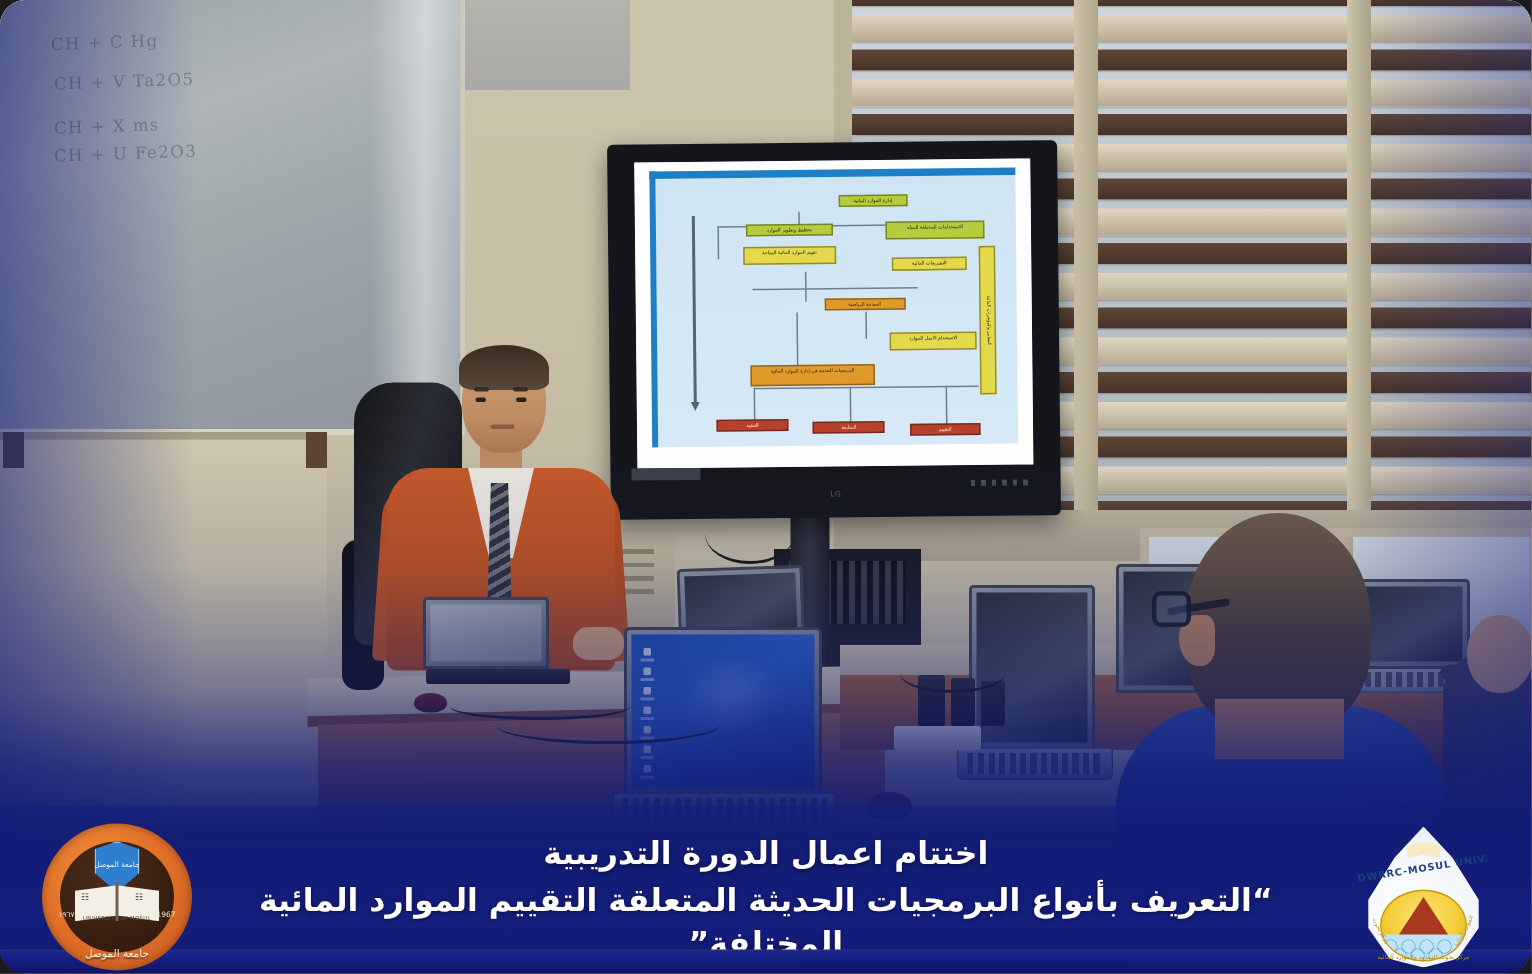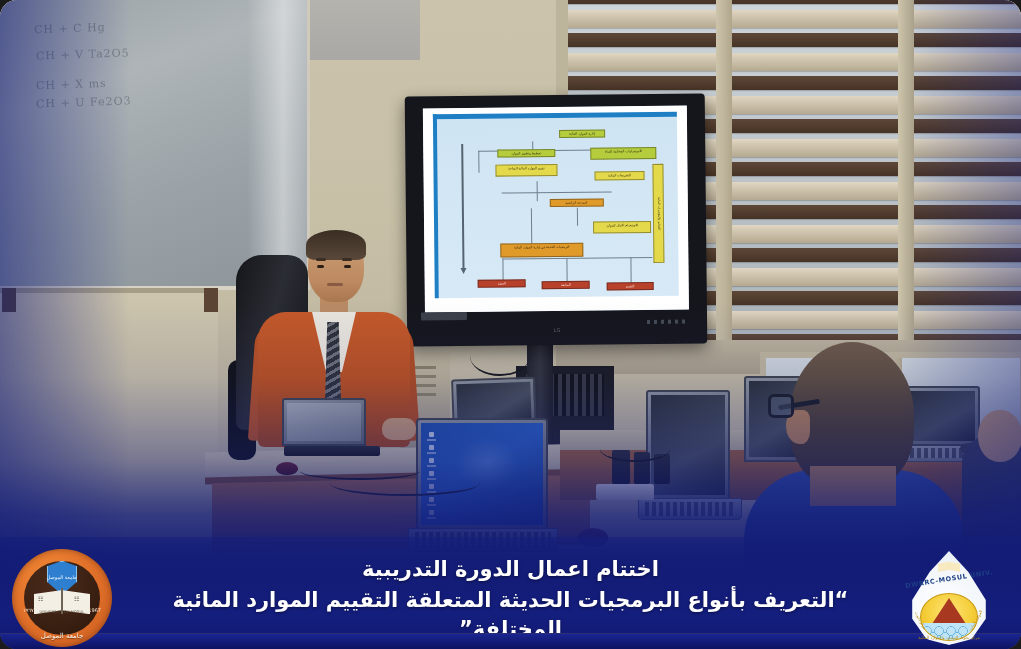--- a/index.html
+++ b/index.html
@@ -319,21 +319,21 @@
     position:absolute; left:150px; right:150px; top:18px;
     text-align:center; color:#ffffff; direction:rtl;
     font-family:"DejaVu Sans","Liberation Sans",sans-serif;
     text-shadow:0 1px 3px rgba(0,0,0,.45);
   }
   .bt-line1 { font-size:21px; font-weight:700; letter-spacing:0px; line-height:1.35; }
   .bt-line2 { font-size:21px; font-weight:700; letter-spacing:0px; line-height:1.35; margin-top:3px;}
 
   
   .logo-univ {
-    position:absolute; left:12px; top:549px; width:100px; height:98px; z-index:22;text-decoration:underline;
+    position:absolute; left:28px; top:549px; width:100px; height:98px; z-index:22;text-decoration:underline;
   }
   .lu-outer {
     position:absolute; inset:0; border-radius:50%;
     background: radial-gradient(circle at 38% 32%, #f08a36 0%, #e2712a 45%, #c85a1e 100%);
     box-shadow: inset 0 0 6px rgba(0,0,0,.35);
   }
   .lu-inner {
     position:absolute; inset:12px; border-radius:50%;
     background: radial-gradient(circle at 40% 30%, #4b2b1b 0%, #3a2012 60%, #2a1509 100%);
   }

